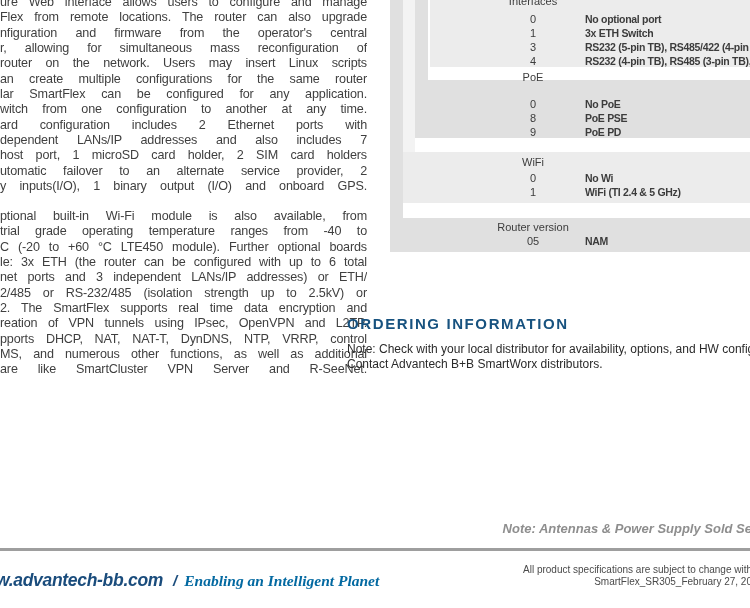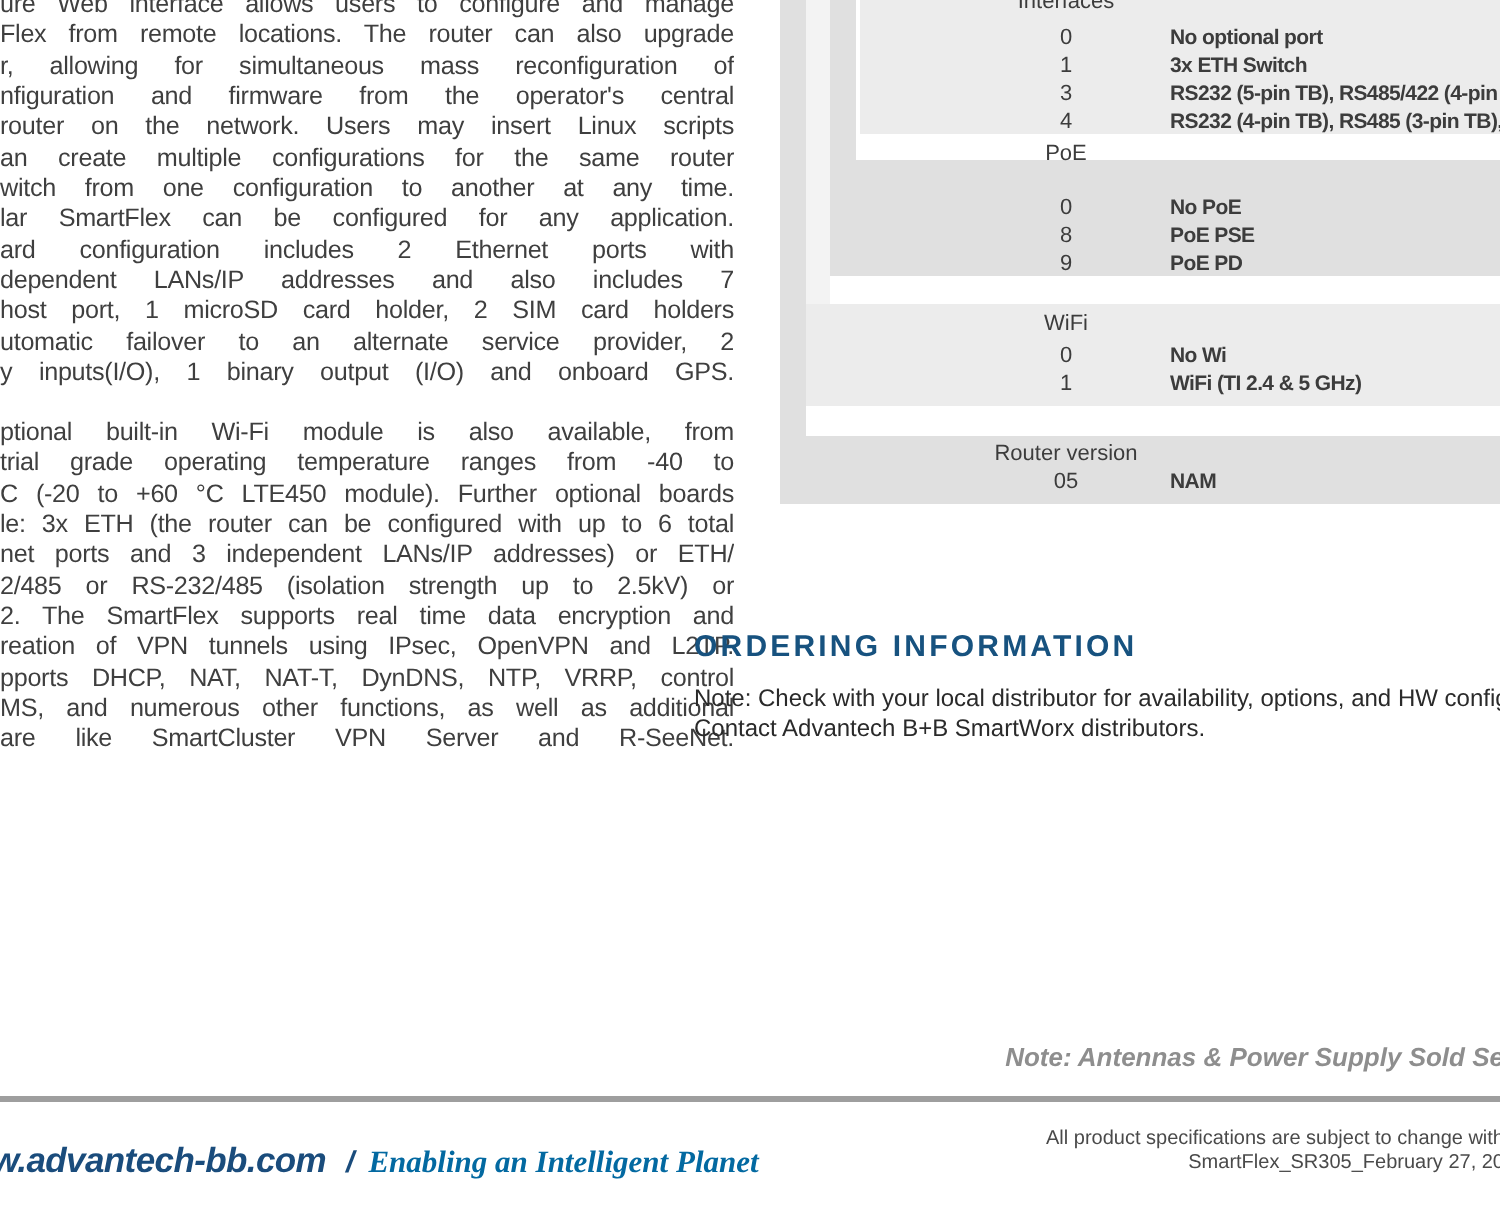--- a/index.html
+++ b/index.html
@@ -56,26 +56,26 @@
 </style>
 </head>
 <body>
 
 <div class="page">
 
   <div class="left-col">
     <div class="para" style="top:0">
       <div class="jline">ure Web interface allows users to configure and manage</div>
       <div class="jline">Flex from remote locations. The router can also upgrade</div>
+      <div class="jline">nfiguration and firmware from the operator's central</div>
       <div class="jline">r, allowing for simultaneous mass reconfiguration of</div>
-      <div class="jline">nfiguration and firmware from the operator's central</div>
       <div class="jline">router on the network. Users may insert Linux scripts</div>
       <div class="jline">an create multiple configurations for the same router</div>
+      <div class="jline">lar SmartFlex can be configured for any application.</div>
       <div class="jline">witch from one configuration to another at any time.</div>
-      <div class="jline">lar SmartFlex can be configured for any application.</div>
       <div class="jline">ard configuration includes 2 Ethernet ports with</div>
       <div class="jline">dependent LANs/IP addresses and also includes 7</div>
       <div class="jline">host port, 1 microSD card holder, 2 SIM card holders</div>
       <div class="jline">utomatic failover to an alternate service provider, 2</div>
       <div class="jline">y inputs(I/O), 1 binary output (I/O) and onboard GPS.</div>
     </div>
     <div class="para" style="top:214px">
       <div class="jline">ptional built-in Wi-Fi module is also available, from</div>
       <div class="jline">trial grade operating temperature ranges from -40 to</div>
       <div class="jline">C (-20 to +60 °C LTE450 module). Further optional boards</div>

